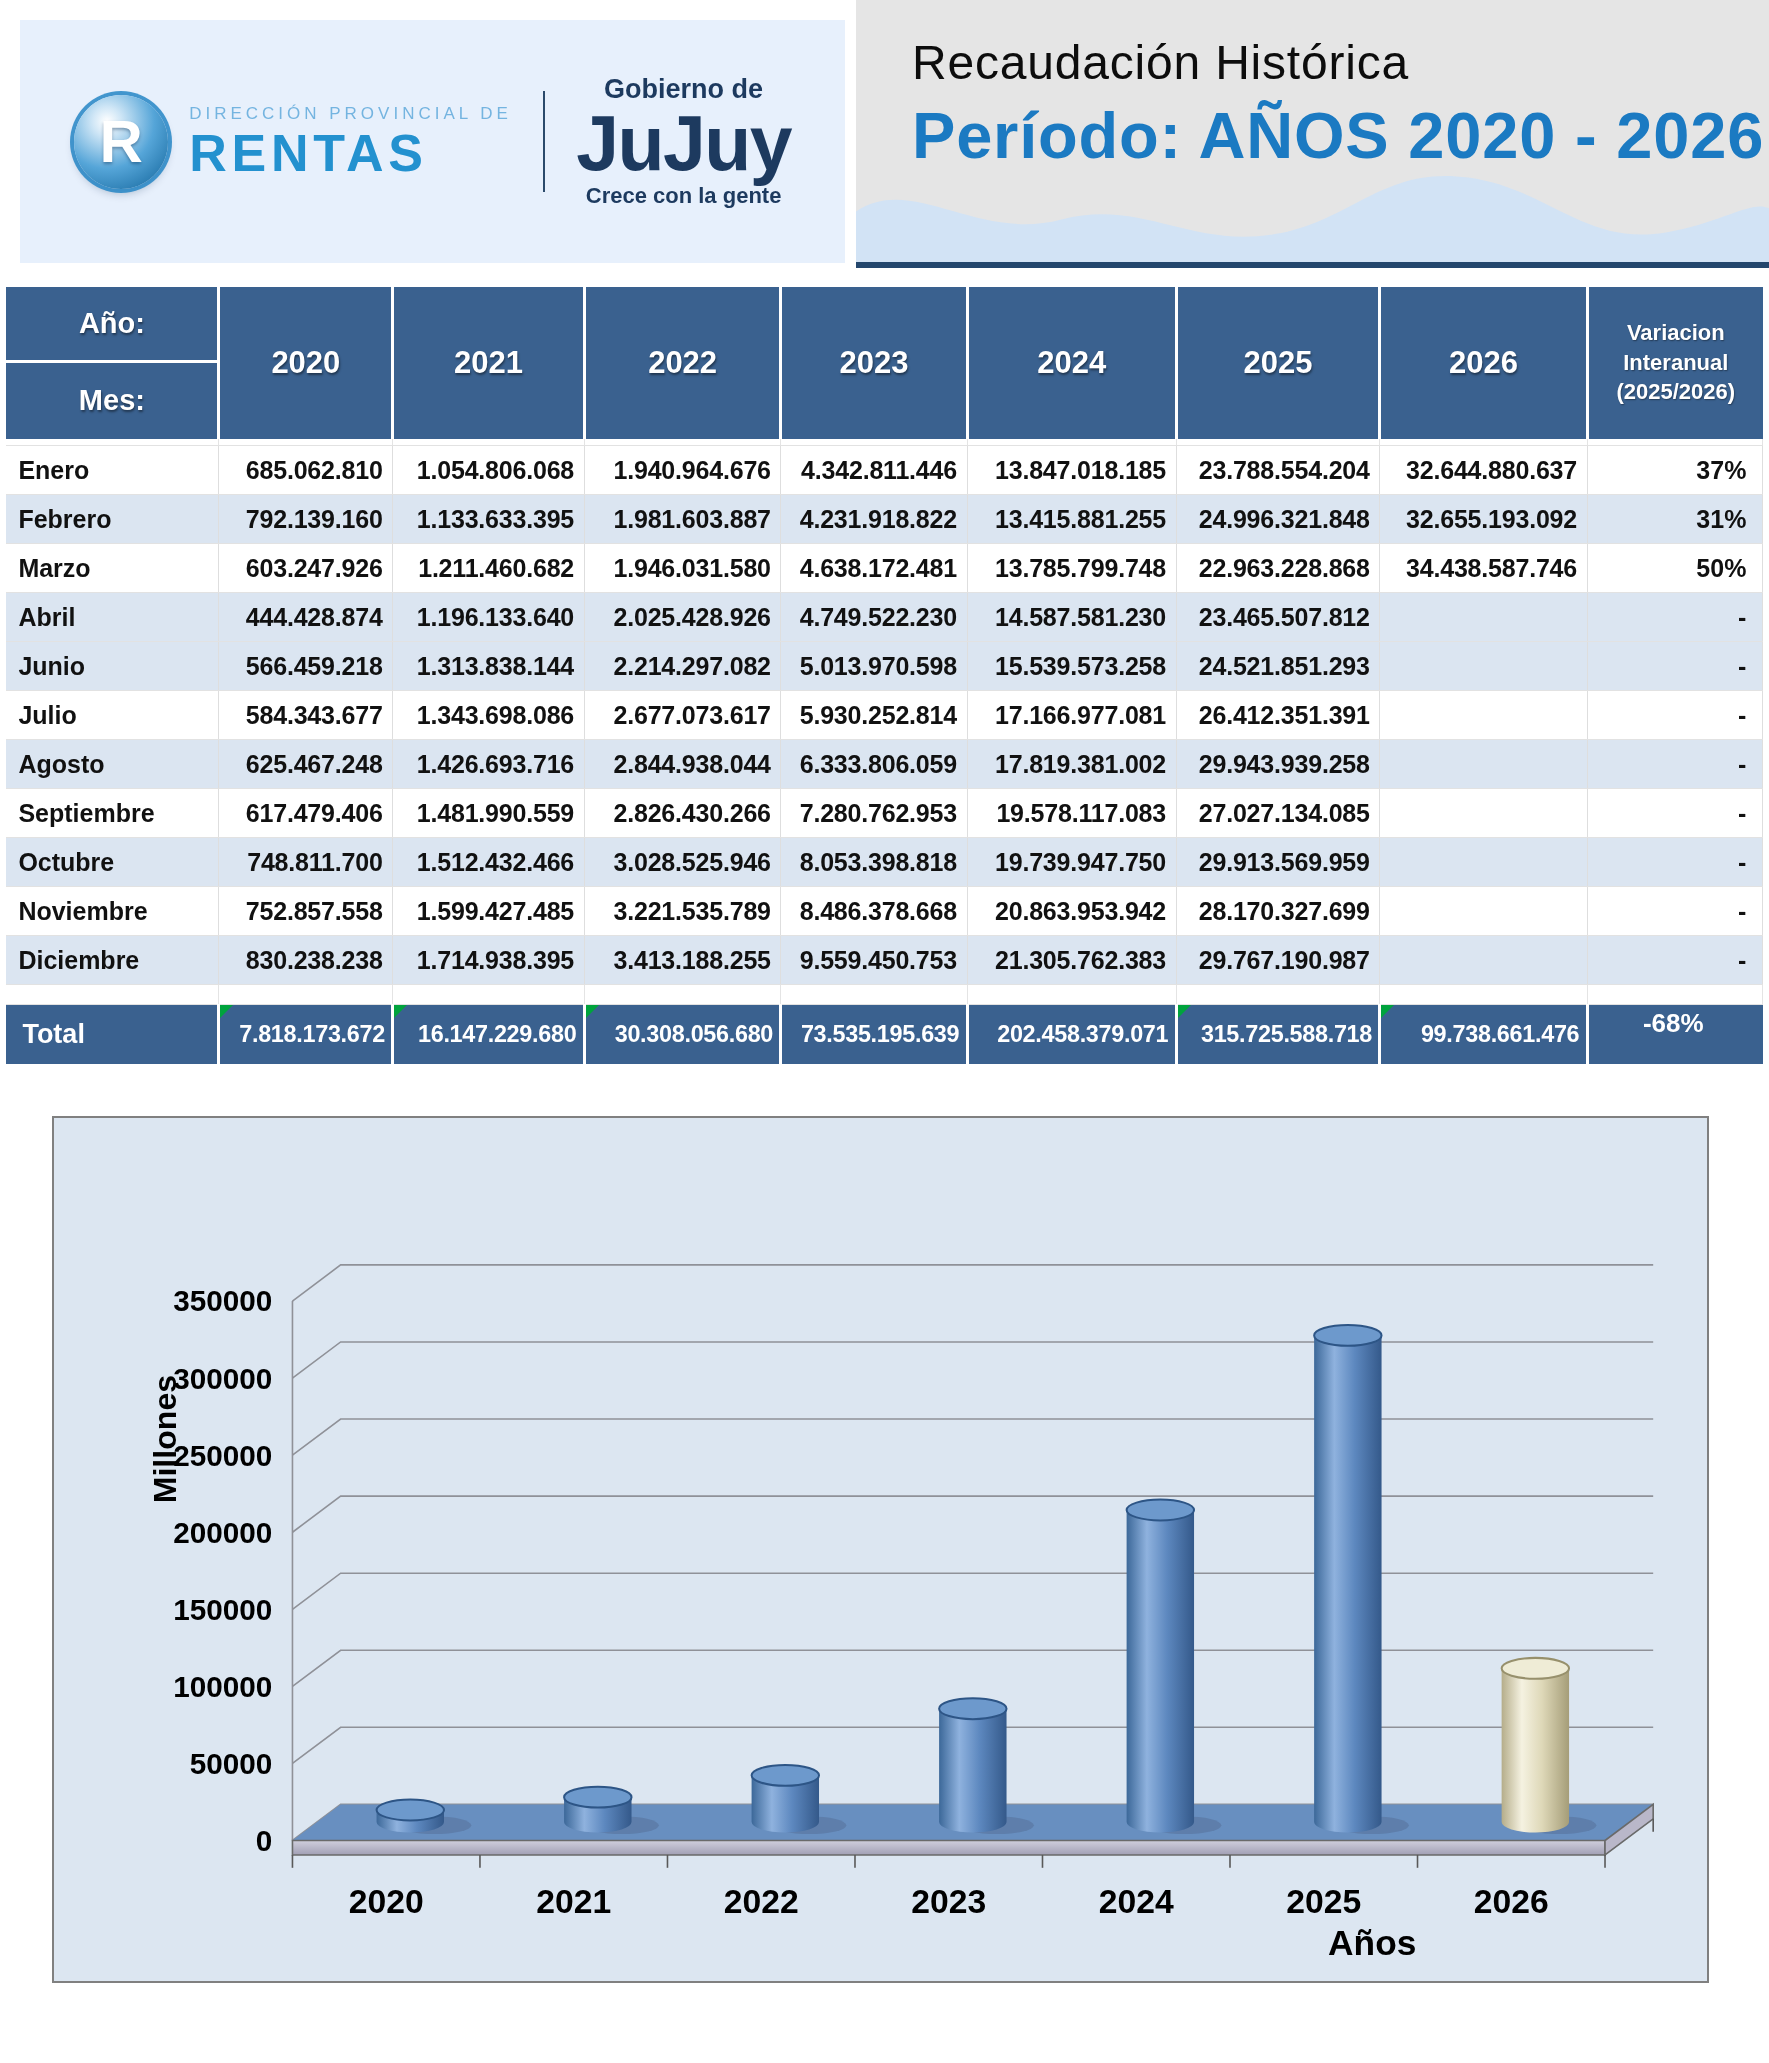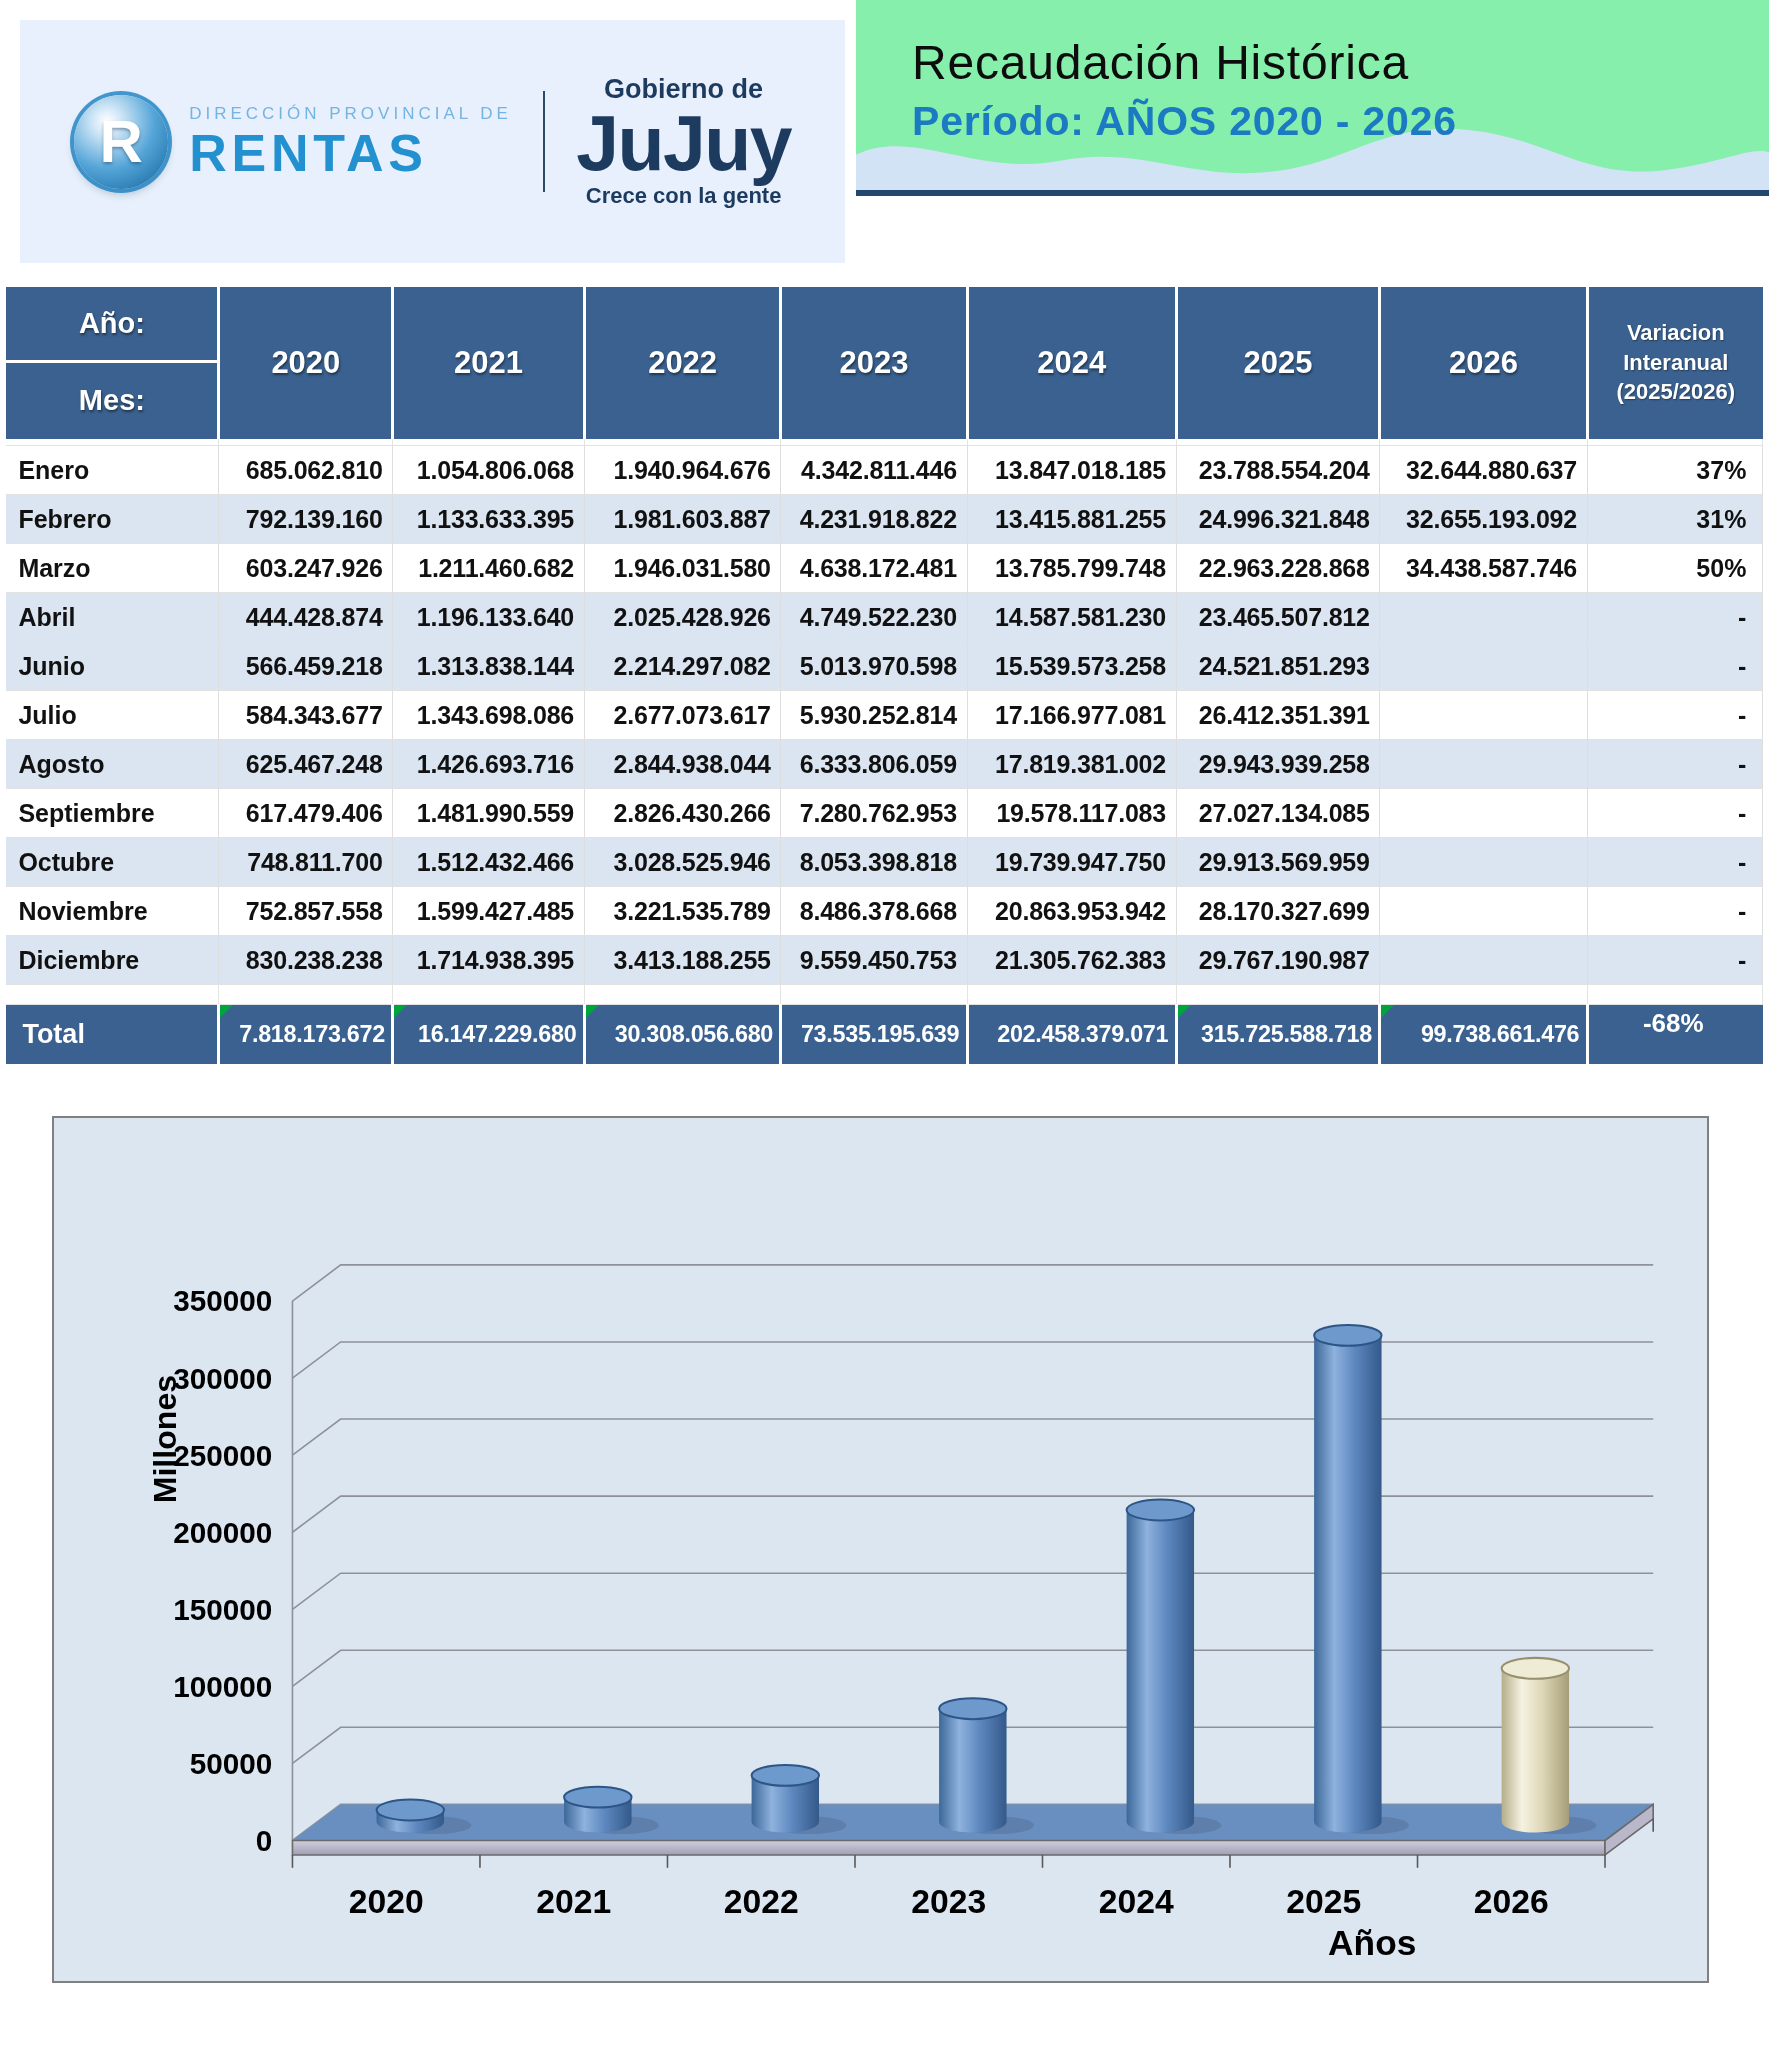--- a/index.html
+++ b/index.html
@@ -17,27 +17,27 @@
     box-shadow: 0 0 0 4px rgba(38,134,198,.85), 0 4.8px 8px rgba(0,40,80,.25);
     display: flex; align-items: center; justify-content: center; }
   .r-circle span { color: #ffffff; font-weight: 700; font-size: 60px; text-shadow: 0 2.4px 3.2px rgba(0,40,80,.4); }
   .r-tag { color: #74b4e0; font-size: 17px; letter-spacing: 4px; font-weight: 400; margin-bottom: 3.2px; }
   .r-name { color: #2391cf; font-size: 52px; font-weight: 700; letter-spacing: 4.8px; line-height: 1; }
   .logo-divider { width: 2.4px; height: 101px; background: #2b4a6b; }
   .jujuy { text-align: center; color: #1d3a5f; }
   .j-line1 { font-weight: 700; font-size: 27px; }
   .j-name { font-weight: 700; font-size: 77px; line-height: 1.0; letter-spacing: -1.6px; }
   .j-line2 { font-weight: 700; font-size: 22px; margin-top: 1.6px; }
-  .panel-right { position: absolute; left: 856px; top: 0; width: 913px; height: 196px;
-    background: #86efac; overflow: hidden; }
+  .panel-right { position: absolute; left: 856px; top: 0; width: 913px; height: 268px;
+    background: #e5e5e5; overflow: hidden; }
   .panel-right svg.wave { position: absolute; left: 0; bottom: 0; width: 100%; height: 100%; }
   .panel-right::after { content: ""; position: absolute; left: 0; bottom: 0; width: 100%; height: 5.6px; background: #24476d; }
   .panel-right h1 { position: relative; margin: 35px 0 0 56px; font-size: 48px; font-weight: 400;
     color: #0d0d0d; letter-spacing: 0.8px; }
-  .panel-right h2 { position: relative; margin: 8px 0 0 56px; font-size: 41px; font-weight: 700;
+  .panel-right h2 { position: relative; margin: 8px 0 0 56px; font-size: 65px; font-weight: 700;
     color: #1b7ac2; letter-spacing: 0.8px; }
 
   
   table.data { border-collapse: collapse; table-layout: fixed;
     width: 1757px; margin: 18.5px 6.4px 0 6.4px; }
   col.c-mes { width: 12.1%; } col.c-2020 { width: 9.9%; } col.c-2021 { width: 10.9%; }
   col.c-2022 { width: 11.2%; } col.c-2023 { width: 10.6%; } col.c-2024 { width: 11.9%; }
   col.c-2025 { width: 11.6%; } col.c-2026 { width: 11.8%; } col.c-var { width: 10%; }
 
   thead th { background: #3a618f; color: #ffffff; height: 139px; vertical-align: middle;

